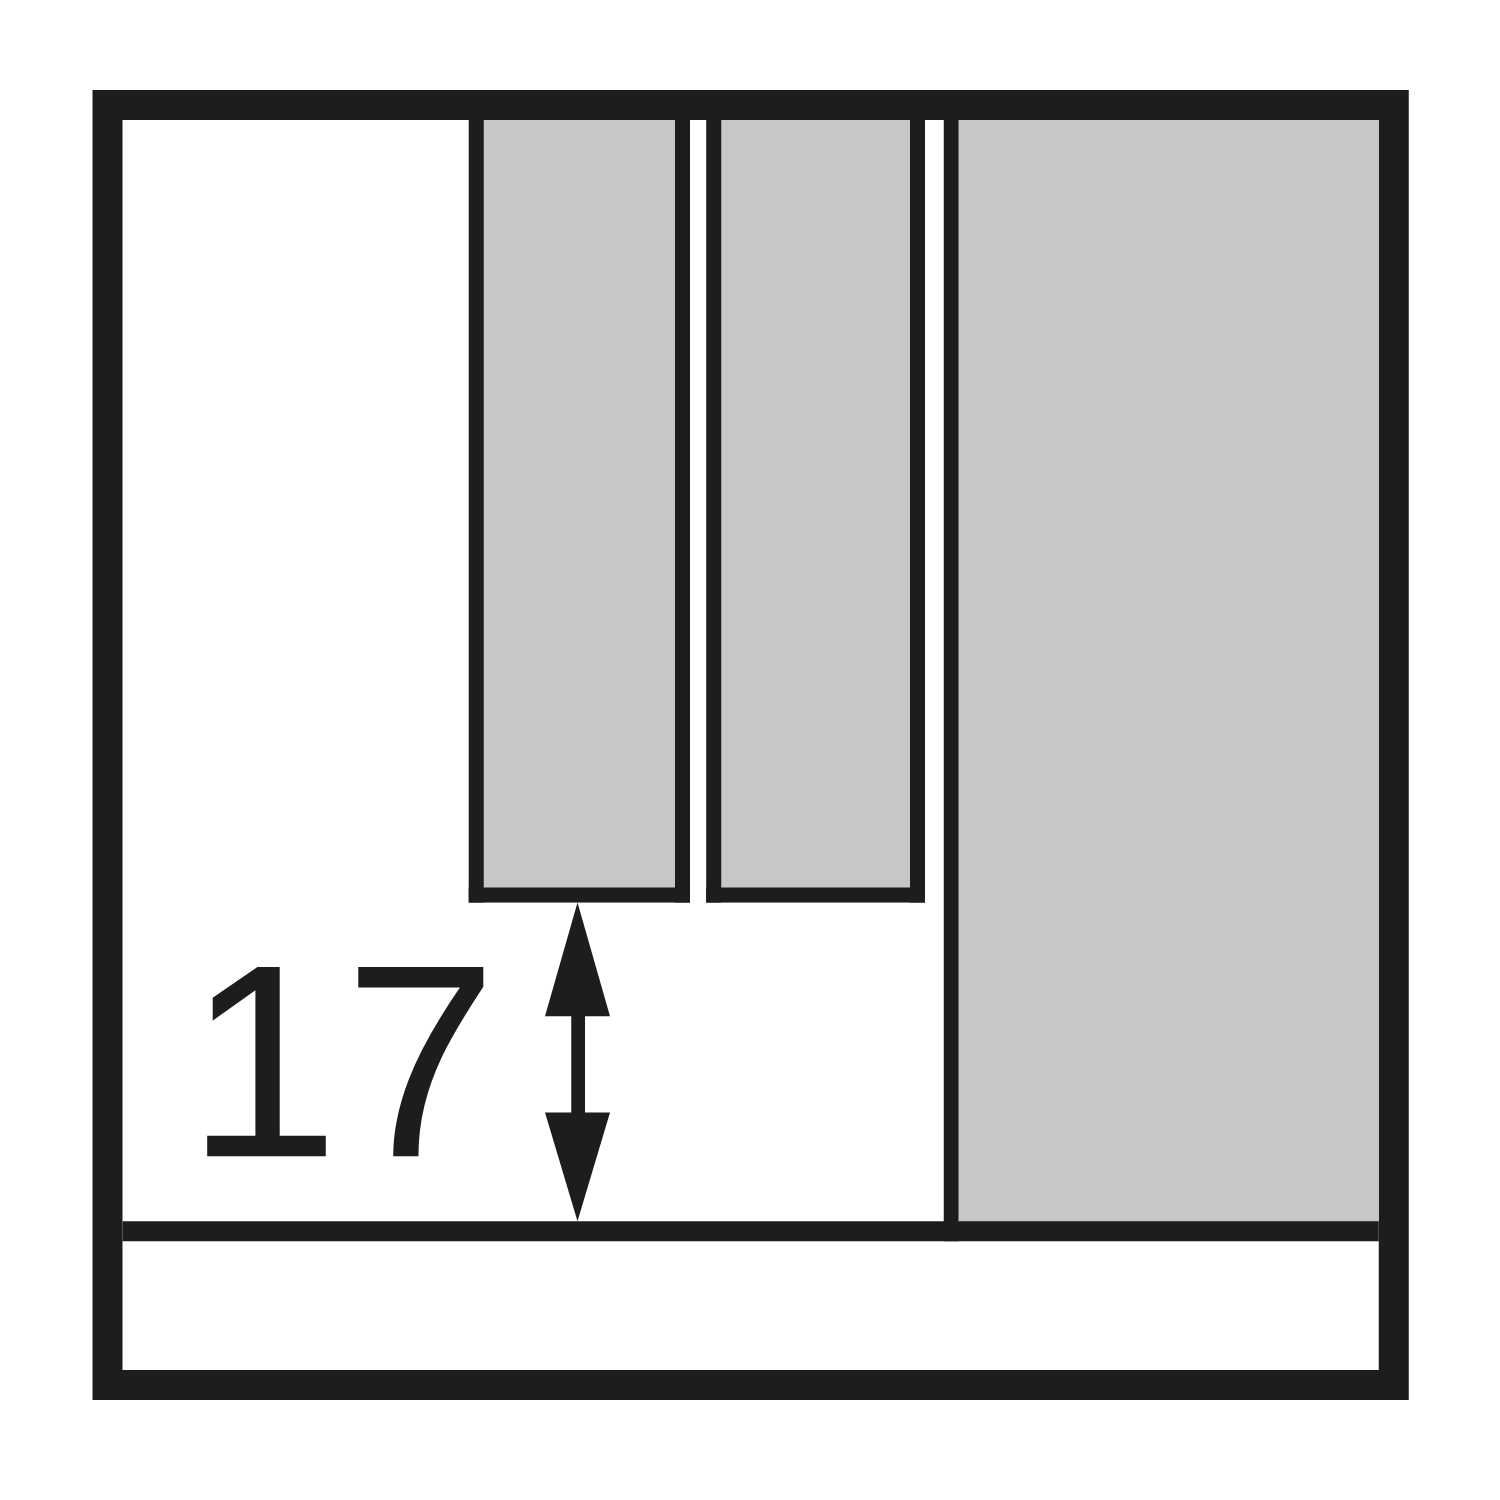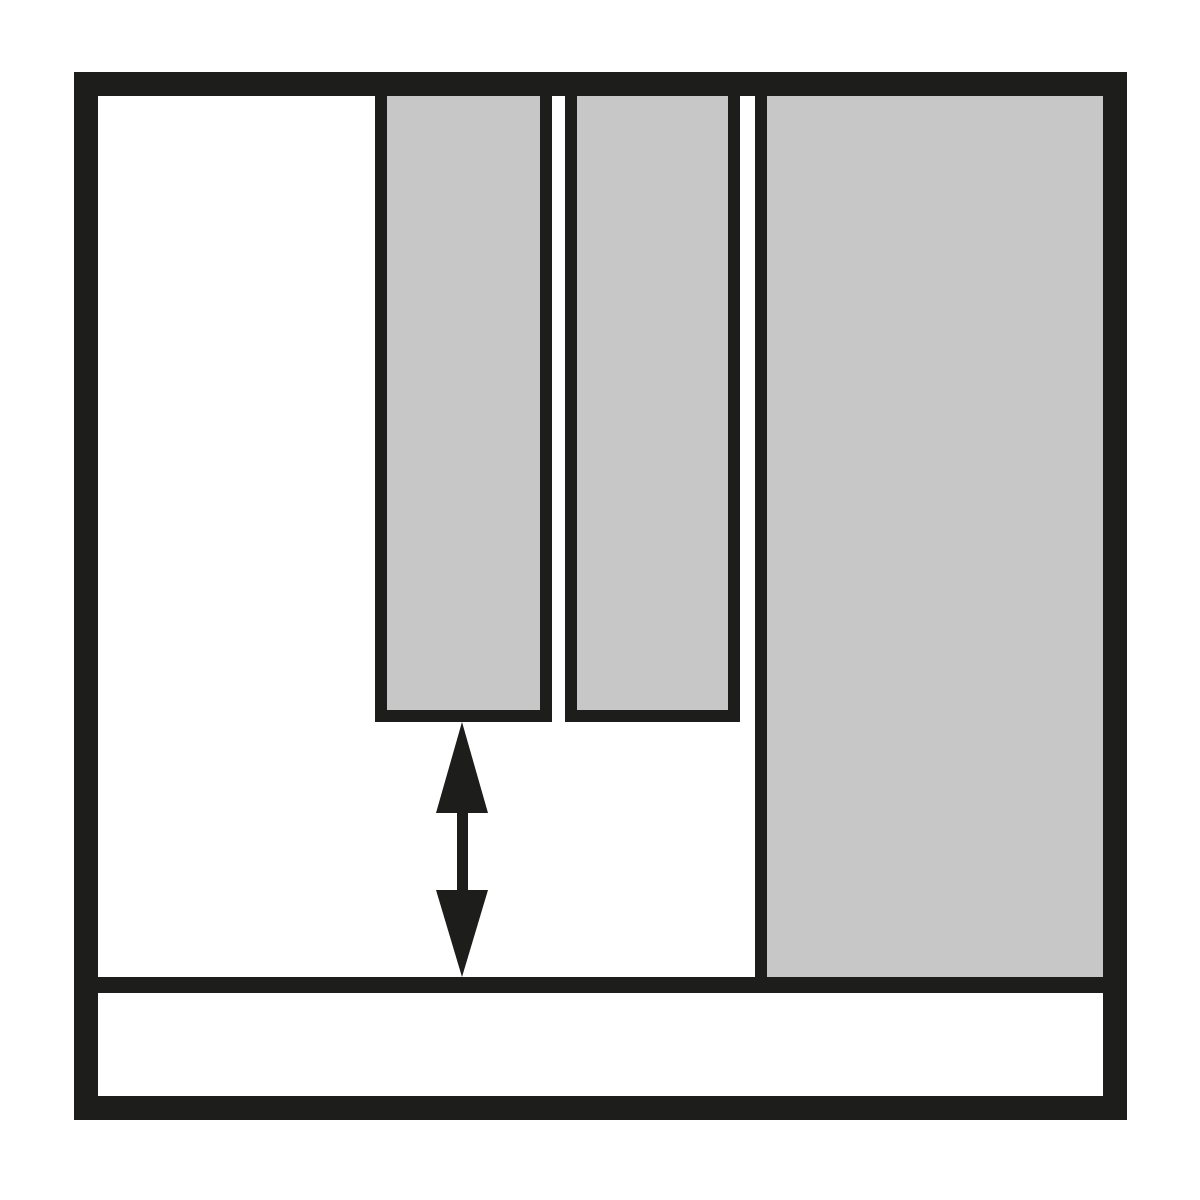--- a/index.html
+++ b/index.html
@@ -108,14 +108,15 @@
 
   <div class="abs partition-wall"></div>
   <div class="abs side-panel"></div>
 
   <div class="abs base-line"></div>
 
   <div class="abs arrow-head-up"></div>
   <div class="abs arrow-shaft"></div>
   <div class="abs arrow-head-down"></div>
 
+  <div class="abs dim-label">17</div>
 
 </div>
 
 </body></html>

